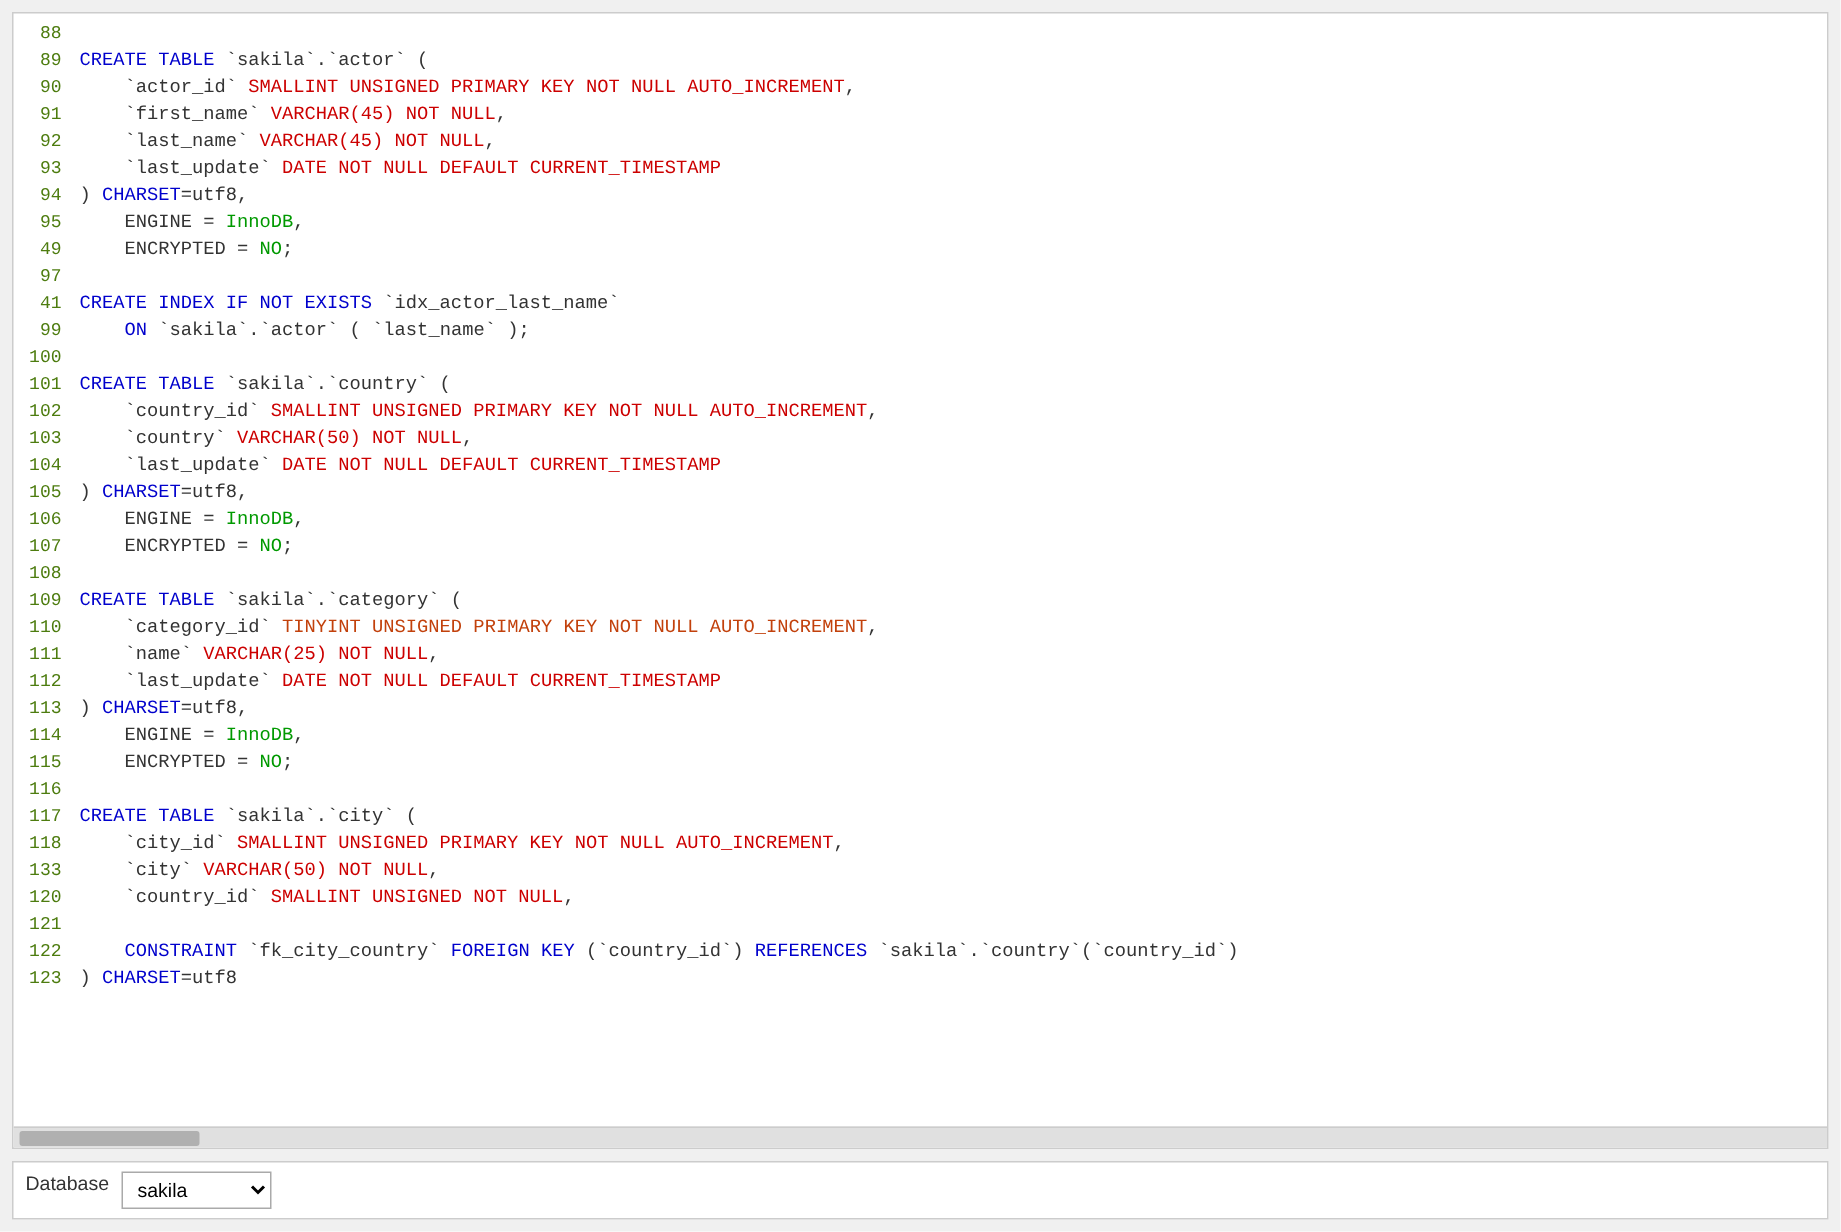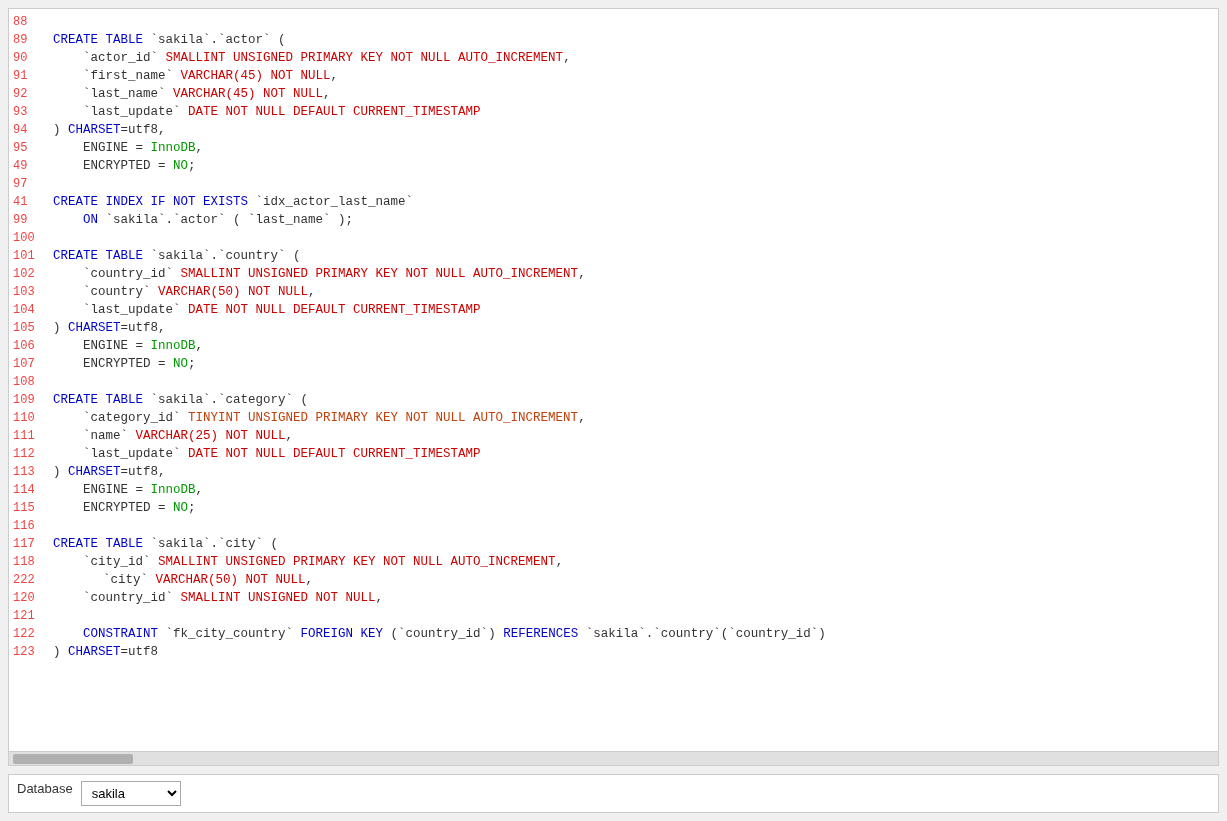--- a/index.html
+++ b/index.html
@@ -37,23 +37,24 @@
       padding: 4px 0;
     }
     .code-line {
       display: flex;
       align-items: flex-start;
       min-height: 18px;
       line-height: 18px;
       padding: 0 4px;
     }
     .line-number {
-      color: #ef4444;
+      color: #4d7c0f;
       width: 40px;
       min-width: 40px;
+      text-align: right;
       padding-right: 12px;
       user-select: none;
       font-size: 12px;
     }
     .code-content {
       white-space: pre;
       color: #333333;
     } 
     .bottom-bar {
       display: flex;
@@ -215,22 +216,22 @@
         </div>
         <div class="code-line">
           <span class="line-number">117</span>
           <span class="code-content"><span style="color: rgb(0, 0, 204);">CREATE TABLE </span><span style="color: rgb(51, 51, 51);">`sakila`.`city`</span><span style="color: rgb(51, 51, 51);"> (</span></span>
         </div>
         <div class="code-line">
           <span class="line-number">118</span>
           <span class="code-content"><span style="color: rgb(51, 51, 51);">    </span><span style="color: rgb(51, 51, 51);">`city_id`</span><span style="color: rgb(51, 51, 51);"> </span><span style="color: rgb(204, 0, 0);">SMALLINT UNSIGNED PRIMARY KEY NOT NULL AUTO_INCREMENT</span><span style="color: rgb(51, 51, 51);">,</span></span>
         </div>
         <div class="code-line">
-          <span class="line-number">222</span>
-          <span class="code-content"><span style="color: rgb(51, 51, 51);">    </span><span style="color: rgb(51, 51, 51); margin-left: 20px;">`city`</span><span style="color: rgb(51, 51, 51);"> </span><span style="color: rgb(204, 0, 0);">VARCHAR(50) NOT NULL</span><span style="color: rgb(51, 51, 51);">,</span></span>
+          <span class="line-number">133</span>
+          <span class="code-content"><span style="color: rgb(51, 51, 51);">    </span><span style="color: rgb(51, 51, 51);">`city`</span><span style="color: rgb(51, 51, 51);"> </span><span style="color: rgb(204, 0, 0);">VARCHAR(50) NOT NULL</span><span style="color: rgb(51, 51, 51);">,</span></span>
         </div>
         <div class="code-line">
           <span class="line-number">120</span>
           <span class="code-content"><span style="color: rgb(51, 51, 51);">    </span><span style="color: rgb(51, 51, 51);">`country_id`</span><span style="color: rgb(51, 51, 51);"> </span><span style="color: rgb(204, 0, 0);">SMALLINT UNSIGNED NOT NULL</span><span style="color: rgb(51, 51, 51);">,</span></span>
         </div>
         <div class="code-line">
           <span class="line-number">121</span>
         </div>
         <div class="code-line">
           <span class="line-number">122</span>

